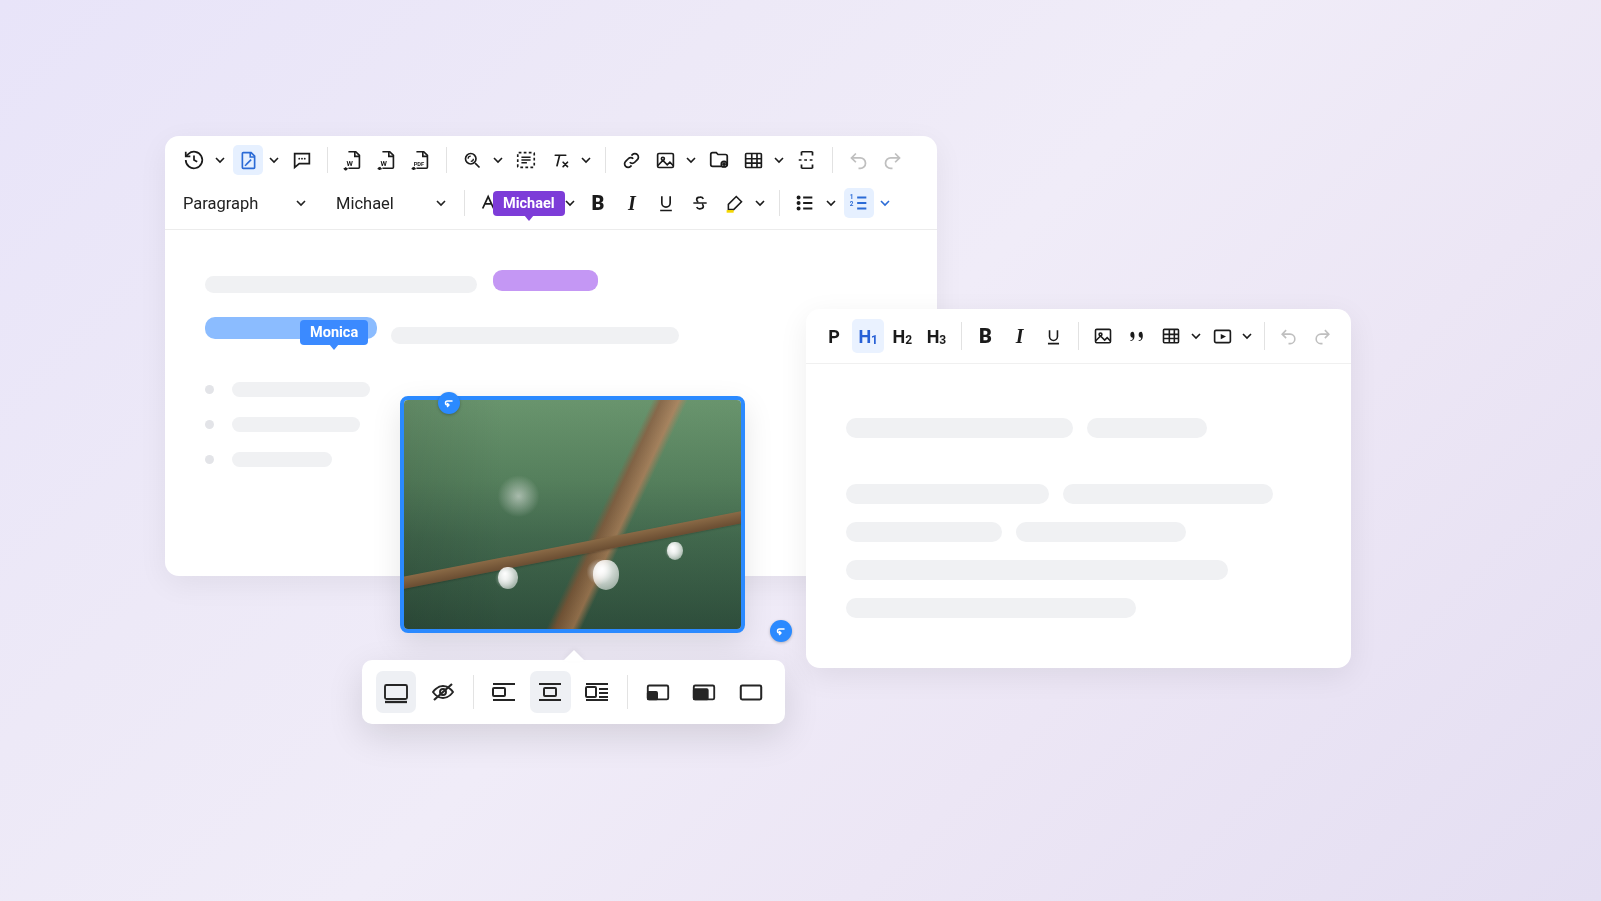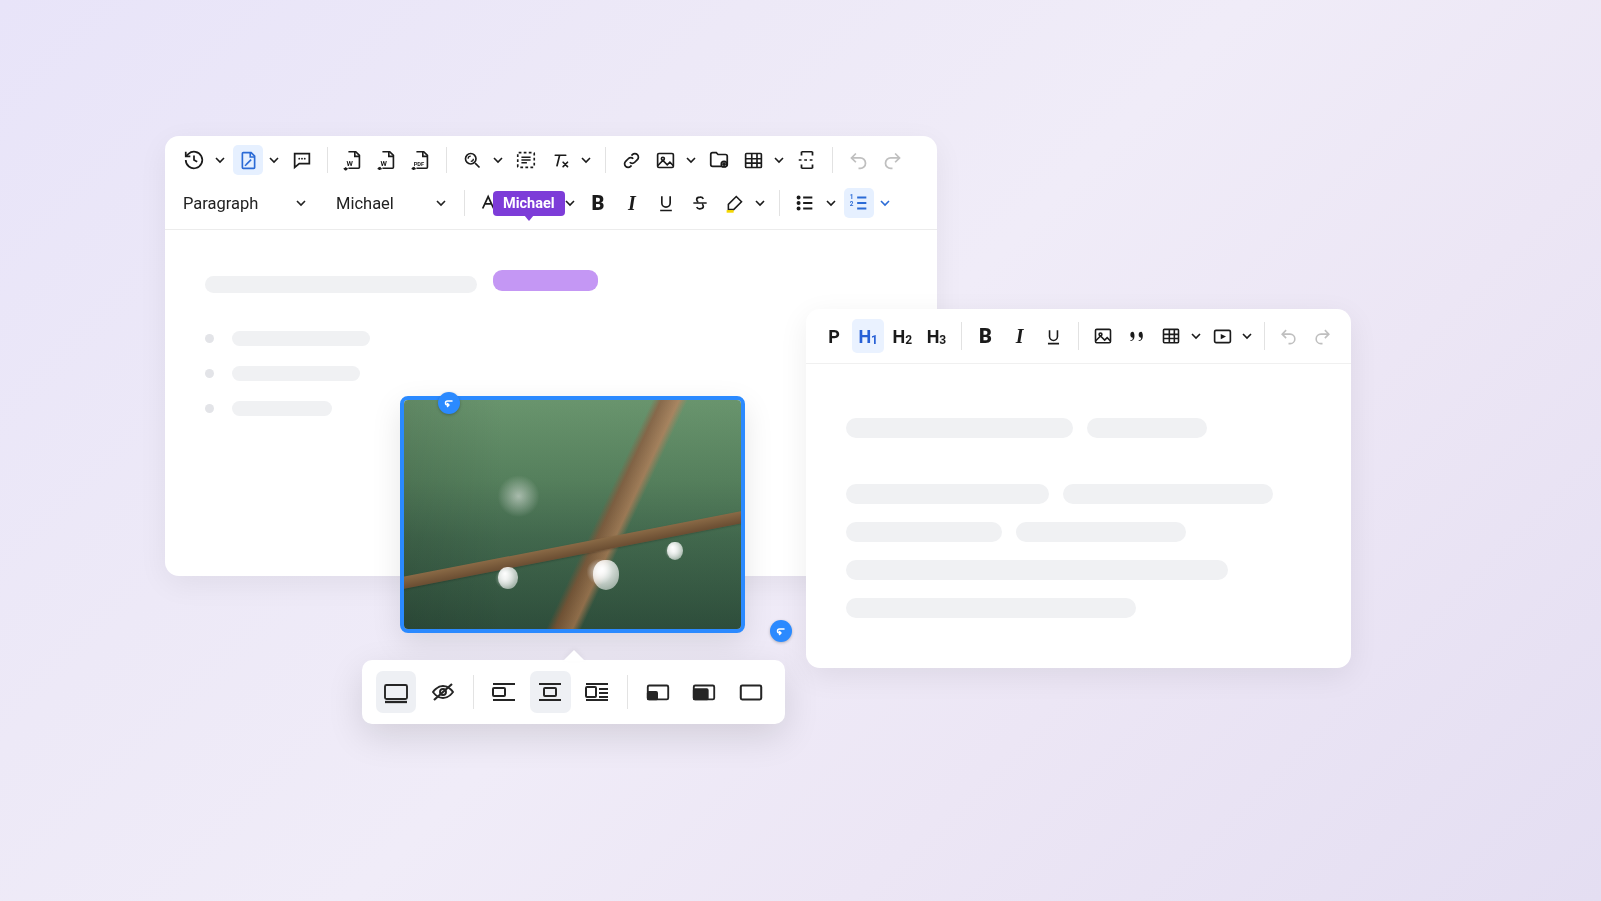--- a/index.html
+++ b/index.html
@@ -523,20 +523,25 @@
           <polyline points="1 3 5 7 9 3"></polyline>
         </svg>
       </span>
   </div>
 
   <div class="canvas">
     <div class="collab-tag michael">Michael</div>
     <div class="line1">
       <span class="skeleton" style="width:272px"></span>
       <span class="highlight purple" style="width:105px;margin-left:12px;position:relative;top:2px"></span>
+    </div>
+    <div style="position:relative">
+      <div class="collab-tag monica">Monica</div>
+      <span class="highlight blue" style="width:172px"></span>
+      <span class="skeleton" style="width:288px;margin-left:10px"></span>
     </div>
     <div class="bullets">
       <div class="bullet-row">
           <span class="bullet-dot"></span>
           <span class="skeleton" style="width:138px;height:15px"></span>
         </div>
       <div class="bullet-row">
           <span class="bullet-dot"></span>
           <span class="skeleton" style="width:128px;height:15px"></span>
         </div>

